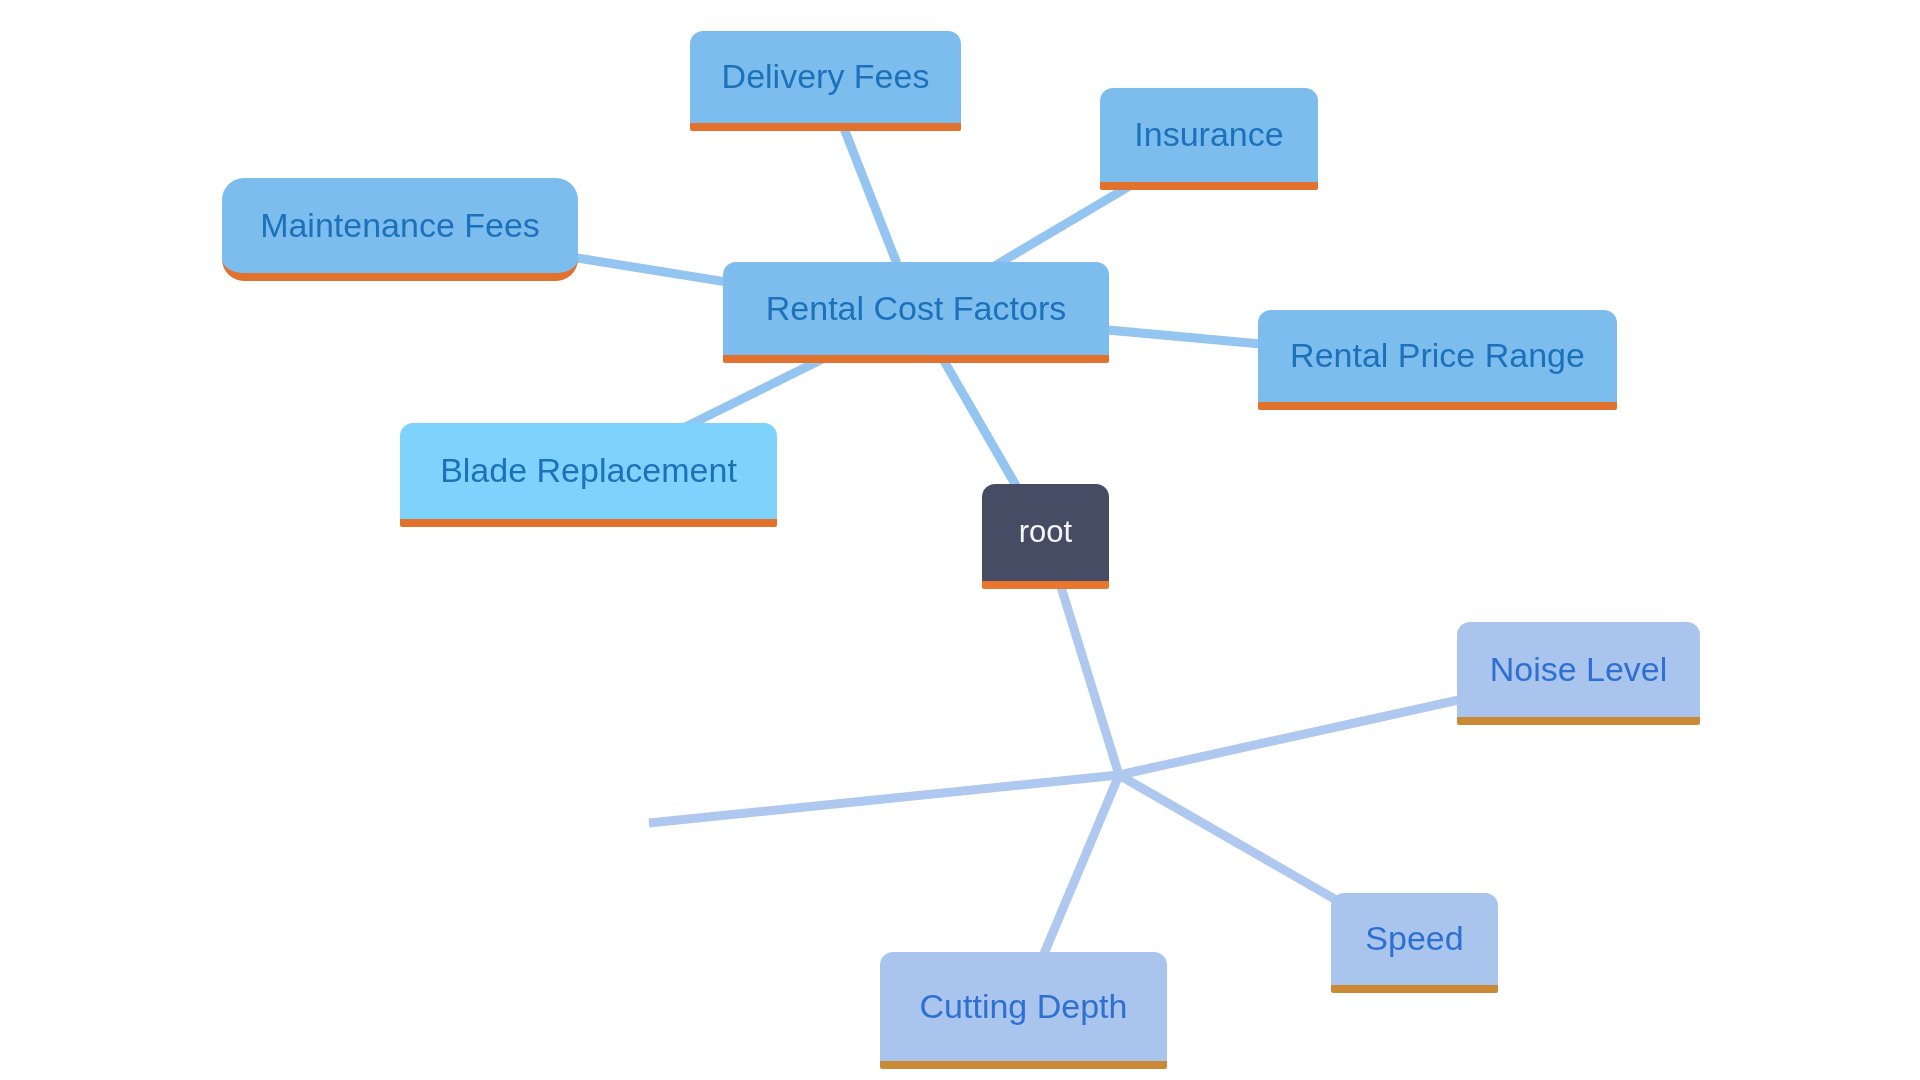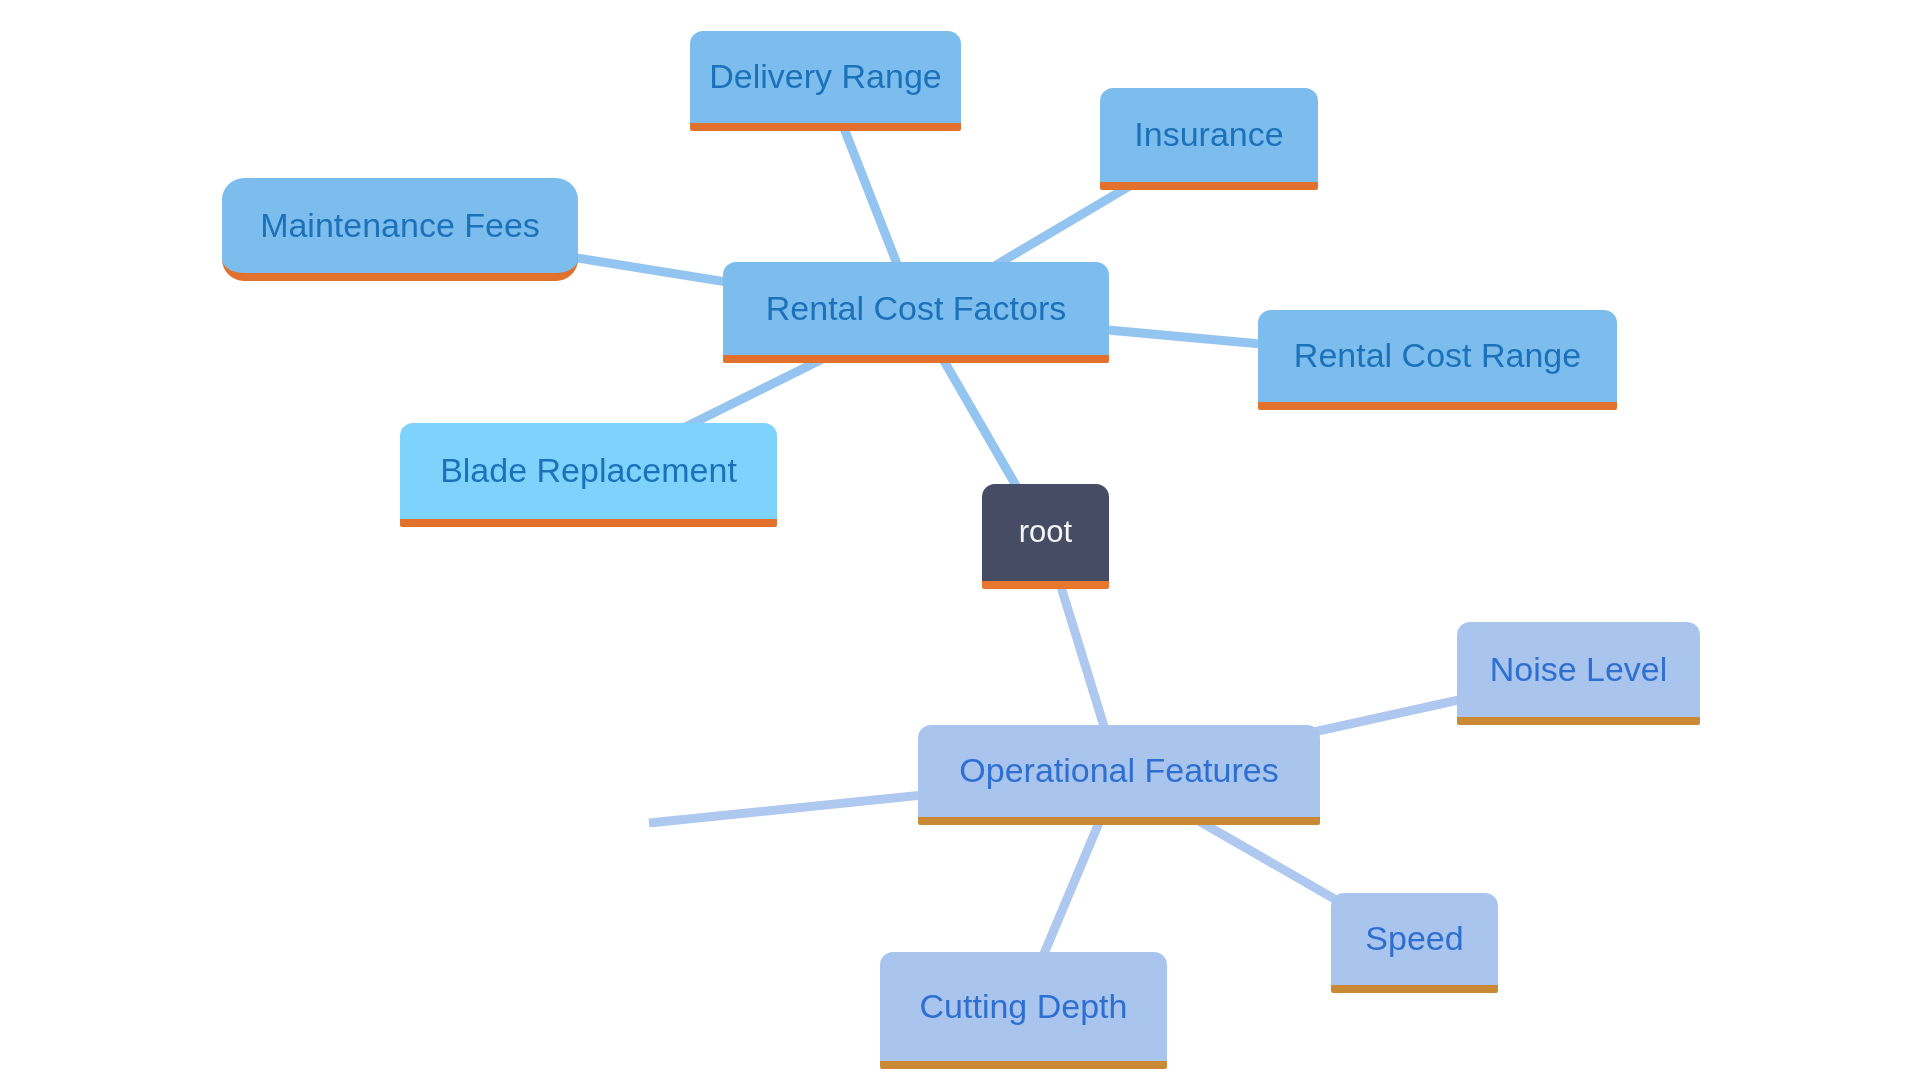--- a/index.html
+++ b/index.html
@@ -64,36 +64,33 @@
       <line x1="1119" y1="775" x2="1411" y2="943" stroke="#aec8f0" stroke-width="9"></line>
     </svg>
   <div id="node-layer">
       <div class="node" style="left: 982px; top: 484px; width: 127px; height: 105px; background: rgb(69, 76, 99); border-bottom: 8px solid rgb(232, 118, 45); color: rgb(244, 245, 247); font-size: 31px;">
         <span class="label">root</span>
       </div>
       <div class="node" style="left: 723px; top: 262px; width: 386px; height: 101px; background: rgb(124, 189, 238); border-bottom: 8px solid rgb(226, 113, 46); color: rgb(27, 114, 187); font-size: 34px;">
         <span class="label">Rental Cost Factors</span>
       </div>
       <div class="node" style="left: 690px; top: 31px; width: 271px; height: 100px; background: rgb(124, 189, 238); border-bottom: 8px solid rgb(226, 113, 46); color: rgb(27, 114, 187); font-size: 34px;">
-        <span class="label">Delivery Range</span>
+        <span class="label">Delivery Fees</span>
       </div>
       <div class="node" style="left: 1100px; top: 88px; width: 218px; height: 102px; background: rgb(124, 189, 238); border-bottom: 8px solid rgb(226, 113, 46); color: rgb(27, 114, 187); font-size: 34px;">
         <span class="label">Insurance</span>
       </div>
       <div class="node" style="left: 222px; top: 178px; width: 356px; height: 103px; background: rgb(124, 189, 238); border-bottom: 8px solid rgb(226, 113, 46); color: rgb(27, 114, 187); font-size: 34px; border-radius: 22px;">
         <span class="label">Maintenance Fees</span>
       </div>
       <div class="node" style="left: 1258px; top: 310px; width: 359px; height: 100px; background: rgb(124, 189, 238); border-bottom: 8px solid rgb(226, 113, 46); color: rgb(27, 114, 187); font-size: 34px;">
-        <span class="label">Rental Cost Range</span>
+        <span class="label">Rental Price Range</span>
       </div>
       <div class="node" style="left: 400px; top: 423px; width: 377px; height: 104px; background: #7dd3fc; border-bottom: 8px solid rgb(226, 113, 46); color: rgb(27, 114, 187); font-size: 34px;">
         <span class="label">Blade Replacement</span>
-      </div>
-      <div class="node" style="left: 918px; top: 725px; width: 402px; height: 100px; background: rgb(169, 197, 237); border-bottom: 8px solid rgb(202, 138, 53); color: rgb(46, 112, 210); font-size: 34px;">
-        <span class="label">Operational Features</span>
       </div>
       <div class="node" style="left: 1457px; top: 622px; width: 243px; height: 103px; background: rgb(169, 197, 237); border-bottom: 8px solid rgb(202, 138, 53); color: rgb(46, 112, 210); font-size: 34px;">
         <span class="label">Noise Level</span>
       </div>
       <div class="node" style="left: 880px; top: 952px; width: 287px; height: 117px; background: rgb(169, 197, 237); border-bottom: 8px solid rgb(202, 138, 53); color: rgb(46, 112, 210); font-size: 34px;">
         <span class="label">Cutting Depth</span>
       </div>
       <div class="node" style="left: 1331px; top: 893px; width: 167px; height: 100px; background: rgb(169, 197, 237); border-bottom: 8px solid rgb(202, 138, 53); color: rgb(46, 112, 210); font-size: 34px;">
         <span class="label">Speed</span>
       </div>

